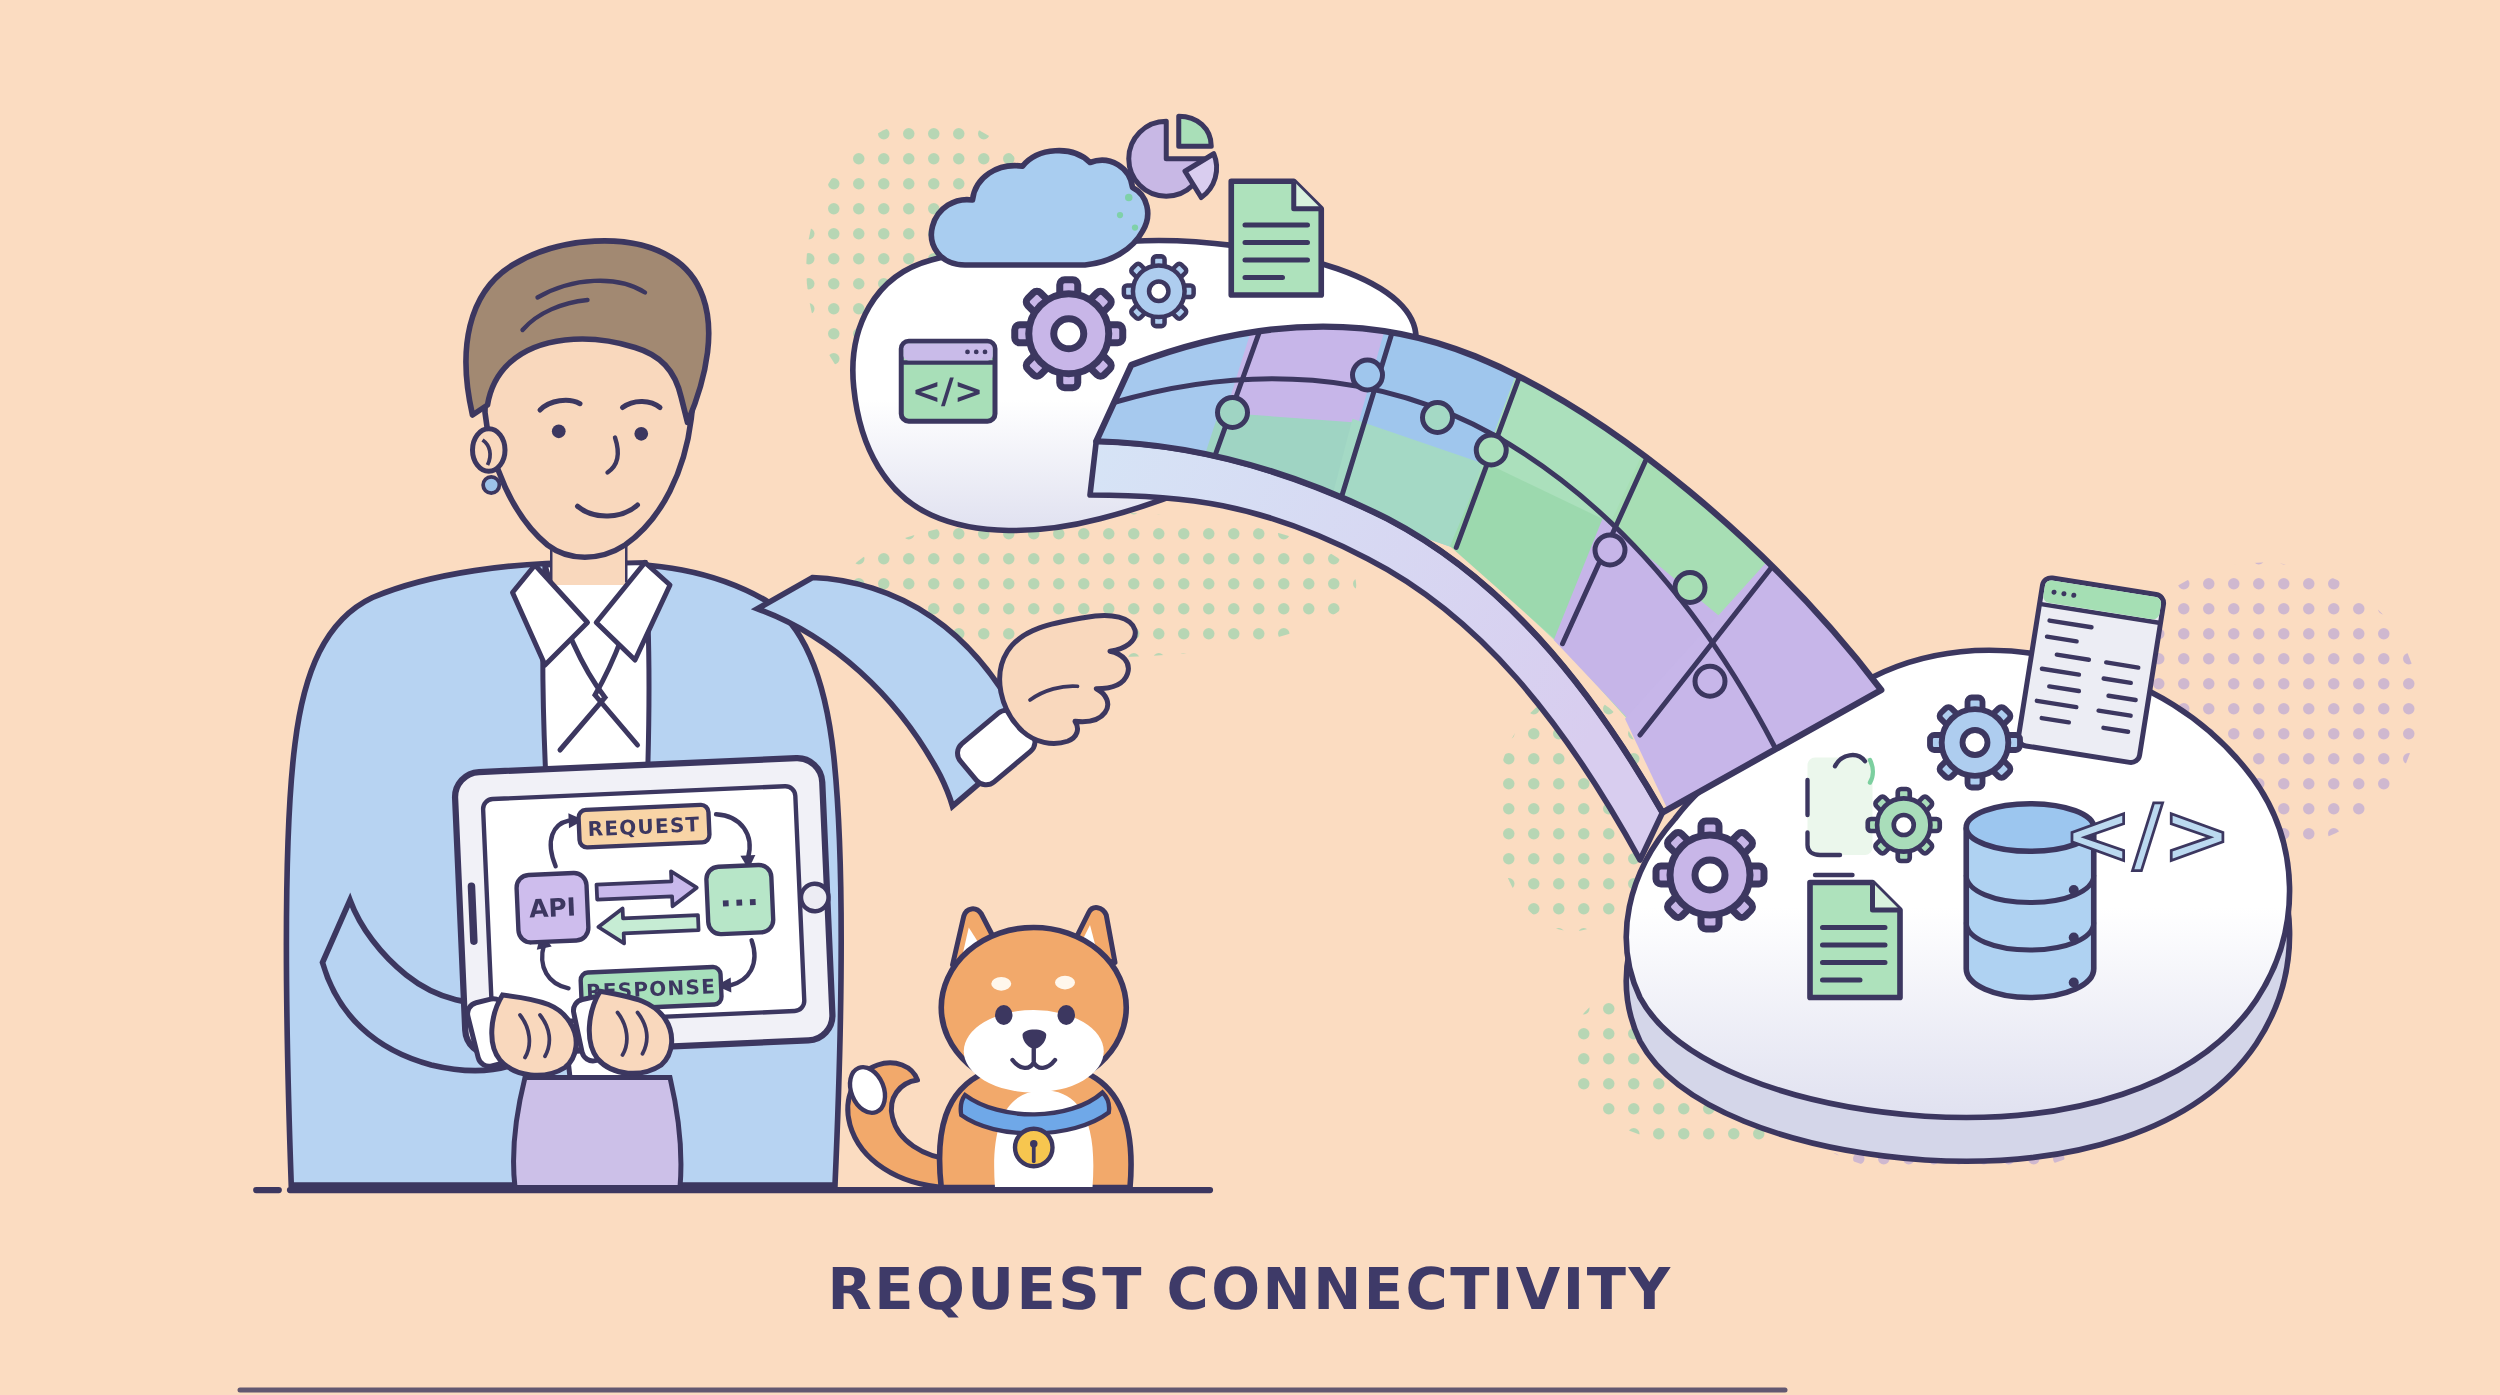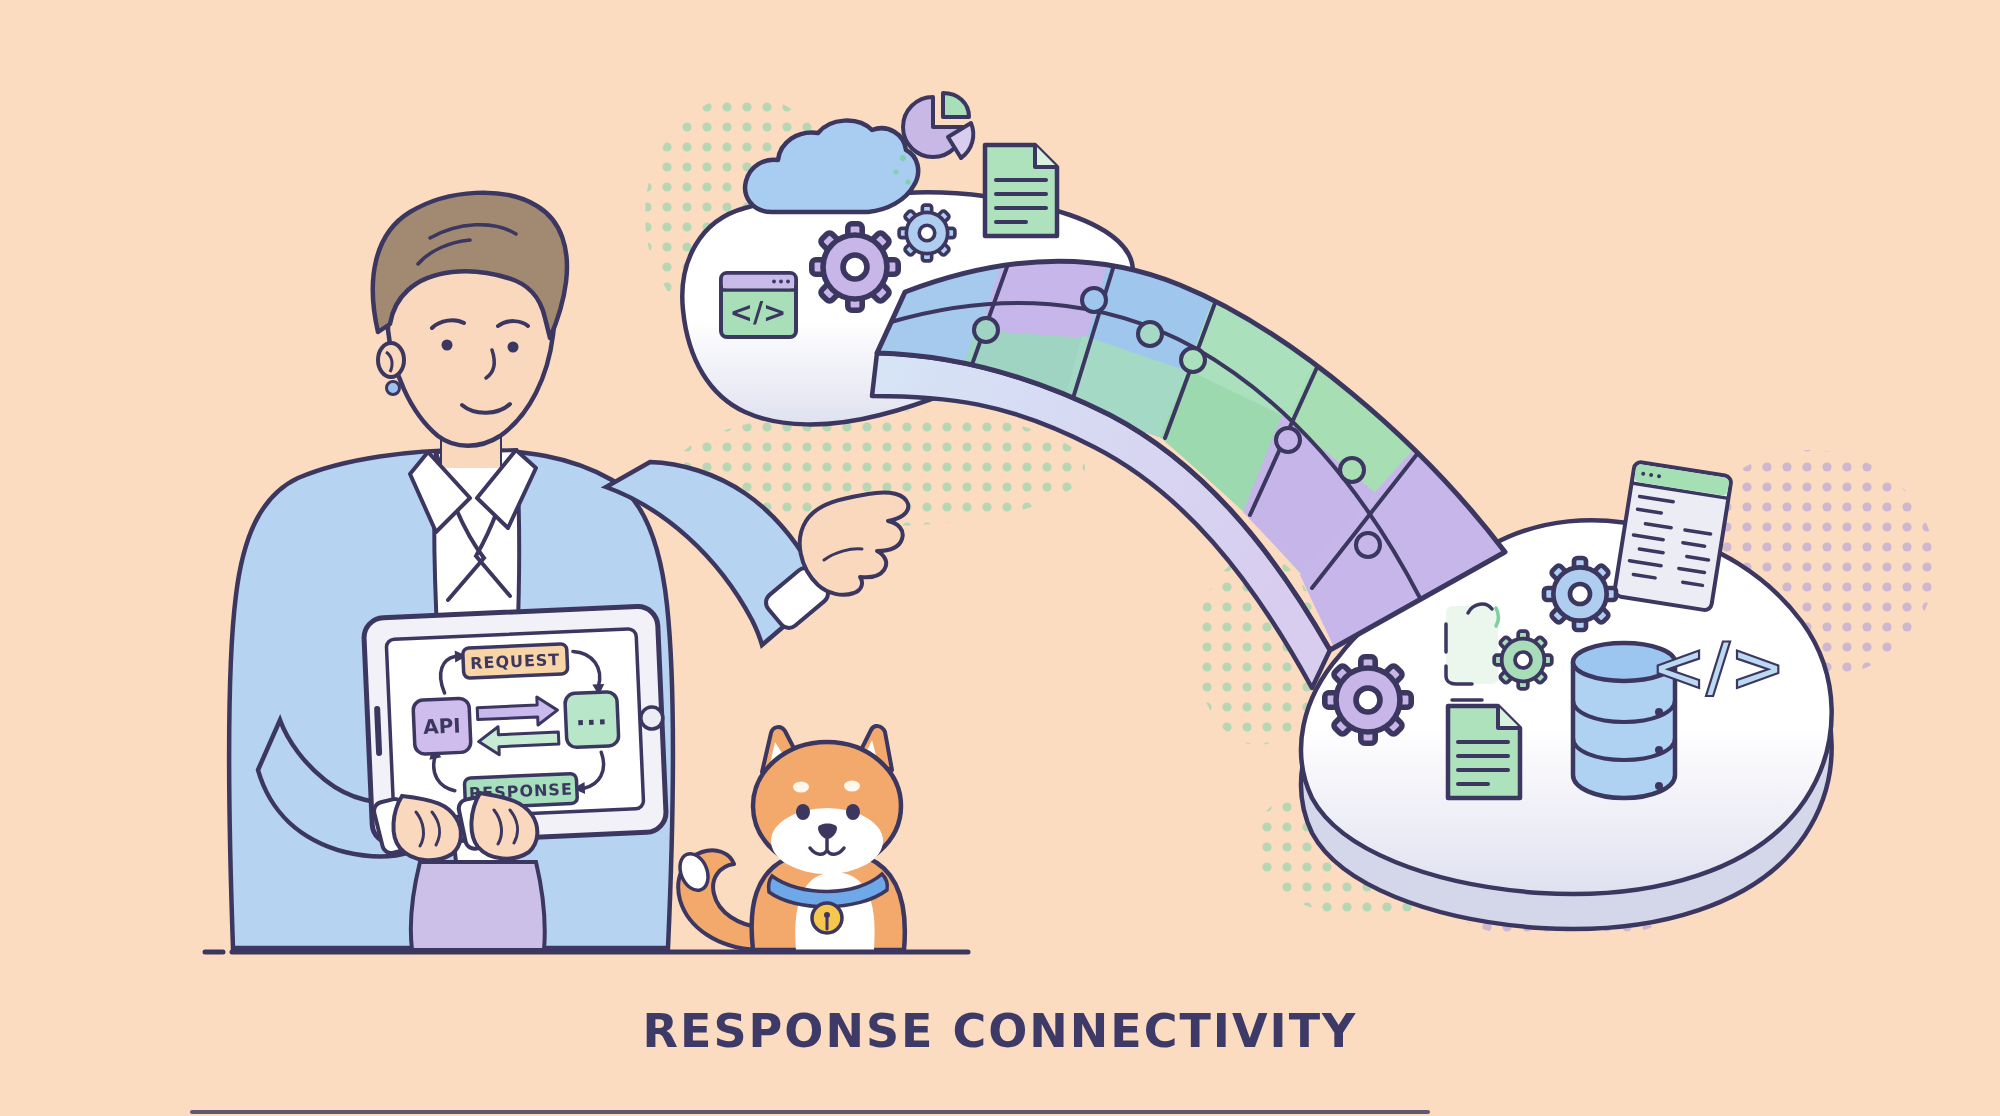--- a/index.html
+++ b/index.html
@@ -281,15 +281,15 @@
   <g>
     <path d="M 606 487 C 664 508 718 556 752 620 C 757 630 760 638 762 645 L 824 592 C 804 550 778 516 746 494 C 716 473 680 463 650 462 Z" fill="#B7D3F2" stroke="#3C3760" stroke-width="4.5"></path>
     <rect x="768" y="578" width="58" height="40" rx="10" fill="#FFFFFF" stroke="#3C3760" stroke-width="4" transform="rotate(-40 797 598)"></rect>
     <path d="M 818 585 C 800 568 794 540 806 521 C 818 502 845 498 868 494 C 890 490 905 494 908 504 C 910 513 900 519 888 521 C 898 523 905 530 902 539 C 899 548 888 551 877 551 C 885 555 889 563 884 570 C 879 577 869 578 860 577 C 864 583 862 590 854 593 C 842 597 828 594 818 585 Z" fill="#F9D8BD" stroke="#3C3760" stroke-width="4" stroke-linejoin="round"></path>
     <path d="M 824 560 C 835 552 850 548 862 549" stroke="#3C3760" stroke-width="3" fill="none" stroke-linecap="round"></path>
   </g>
 
   <path d="M 205 952 h 18 M 232 952 H 968" stroke="#3C3760" stroke-width="5" stroke-linecap="round"></path>
 </svg>
 
-<div class="title">RESPONSE CONNECTIVITY</div>
+<div class="title">REQUEST CONNECTIVITY</div>
 <div class="bottom-line"></div>
 </div>
 
 </body></html>

